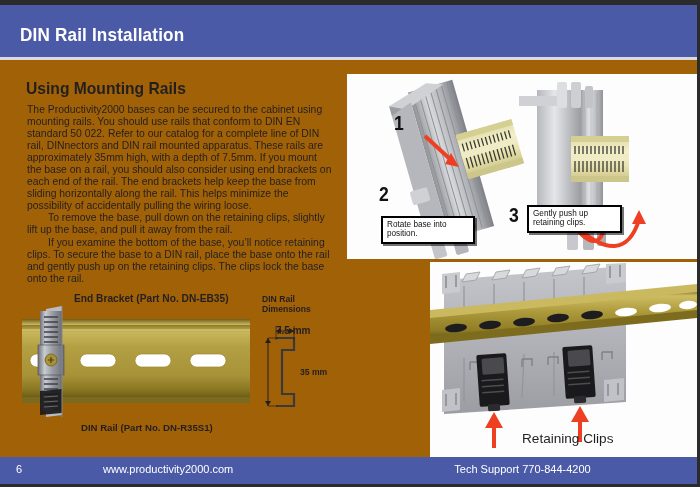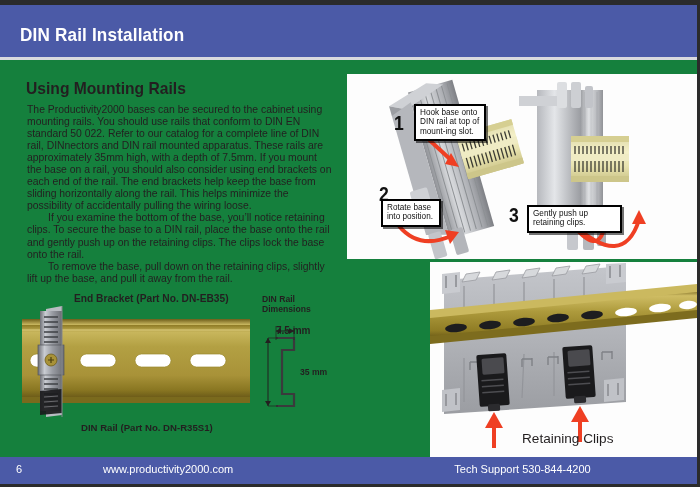--- a/index.html
+++ b/index.html
@@ -11,21 +11,21 @@
     width: 700px;
     height: 487px;
     position: relative;
     overflow: hidden;
     font-family: "Liberation Sans", sans-serif;
     color: #231f20;
   }
   .page {
     position: absolute;
     inset: 0;
-    background: #15803d;
+    background: #a16207;
   }
 
   
   .top-strip {
     position: absolute;
     left: 0; top: 0;
     width: 700px; height: 5px;
     background: #2b2b2b;
   }
   .header-band {
@@ -163,21 +163,21 @@
     border: 2px solid #000000;
     box-shadow: 2px 2px 0 rgba(0,0,0,0.55);
     padding: 2px 3px 3px 4px;
     font-size: 8.2px;
     line-height: 9.3px;
     color: #111111;
     box-sizing: border-box;
     z-index: 6;
   }
   .callout-1 { left: 414px; top: 104px; width: 72px; }
-  .callout-2 { left: 381px; top: 199px; width: 60px; }
+  .callout-2 { left: 381px; top: 216px; width: 94px; }
   .callout-3 { left: 527px; top: 205px; width: 95px; }
 
   .step-num {
     position: absolute;
     font-size: 20px;
     font-weight: bold;
     color: #111111;
     z-index: 6;
     transform: scaleX(0.88);
     transform-origin: left center;
@@ -245,22 +245,22 @@
 
   <div class="header-band">
     <div class="header-title">DIN Rail Installation</div>
   </div>
   <div class="header-underline"></div>
 
   <div class="section-title">Using Mounting Rails</div>
 
   <div class="body-copy">
     <p>The Productivity2000 bases can be secured to the cabinet using mounting rails. You should use rails that conform to DIN EN standard 50 022. Refer to our catalog for a complete line of DIN rail, DINnectors and DIN rail mounted apparatus. These rails are approximately 35mm high, with a depth of 7.5mm. If you mount the base on a rail, you should also consider using end brackets on each end of the rail. The end brackets help keep the base from sliding horizontally along the rail. This helps minimize the possibility of accidentally pulling the wiring loose.</p>
+    <p class="indent">To remove the base, pull down on the retaining clips, slightly lift up the base, and pull it away from the rail.</p>
     <p class="indent">If you examine the bottom of the base, you’ll notice retaining clips. To secure the base to a DIN rail, place the base onto the rail and gently push up on the retaining clips. The clips lock the base onto the rail.</p>
-    <p class="indent">To remove the base, pull down on the retaining clips, slightly lift up the base, and pull it away from the rail.</p>
   </div>
 
   <div class="bracket-label">End Bracket (Part No. DN-EB35)</div>
   <div class="rail-label">DIN Rail (Part No. DN-R35S1)</div>
 
   <div class="rail-art">
     <svg width="228" height="118" viewBox="0 0 228 118">
       <defs>
         <linearGradient id="railFace" x1="0" y1="0" x2="0" y2="1">
           <stop offset="0" stop-color="#8e7a24"></stop>
@@ -490,21 +490,20 @@
       <g>
         <path d="M222 146 Q252 186 258 150" fill="none" stroke="#ef3f23" stroke-width="4"></path>
         <path d="M258 140 L251 154 L265 154 Z" fill="#ef3f23"></path>
         <path d="M226 150 Q276 196 292 146" fill="none" stroke="#ef3f23" stroke-width="4"></path>
         <path d="M292 136 L285 150 L299 150 Z" fill="#ef3f23"></path>
       </g>
     </svg>
   </div>
 
   <div class="step-num step-1">1</div>
-  <div class="callout callout-1">Hook base onto DIN rail at top of mount-ing slot.</div>
 
   <div class="step-num step-2">2</div>
   <div class="callout callout-2">Rotate base into position.</div>
 
   <div class="step-num step-3">3</div>
   <div class="callout callout-3">Gently push up retaining clips.</div>
 
   <div class="photo photo-bottom">
     <svg width="267" height="195" viewBox="0 0 267 195">
       <defs>
@@ -607,16 +606,16 @@
       </g>
     </svg>
   </div>
 
   <div class="clips-label">Retaining Clips</div>
 
   <div class="footer"></div>
   <div class="footer-bottom"></div>
   <div class="footer-page">6</div>
   <div class="footer-site">www.productivity2000.com</div>
-  <div class="footer-tech">Tech Support 530-844-4200</div>
+  <div class="footer-tech">Tech Support 770-844-4200</div>
 
   <div class="right-edge"></div>
 </div>
 
 </body></html>

